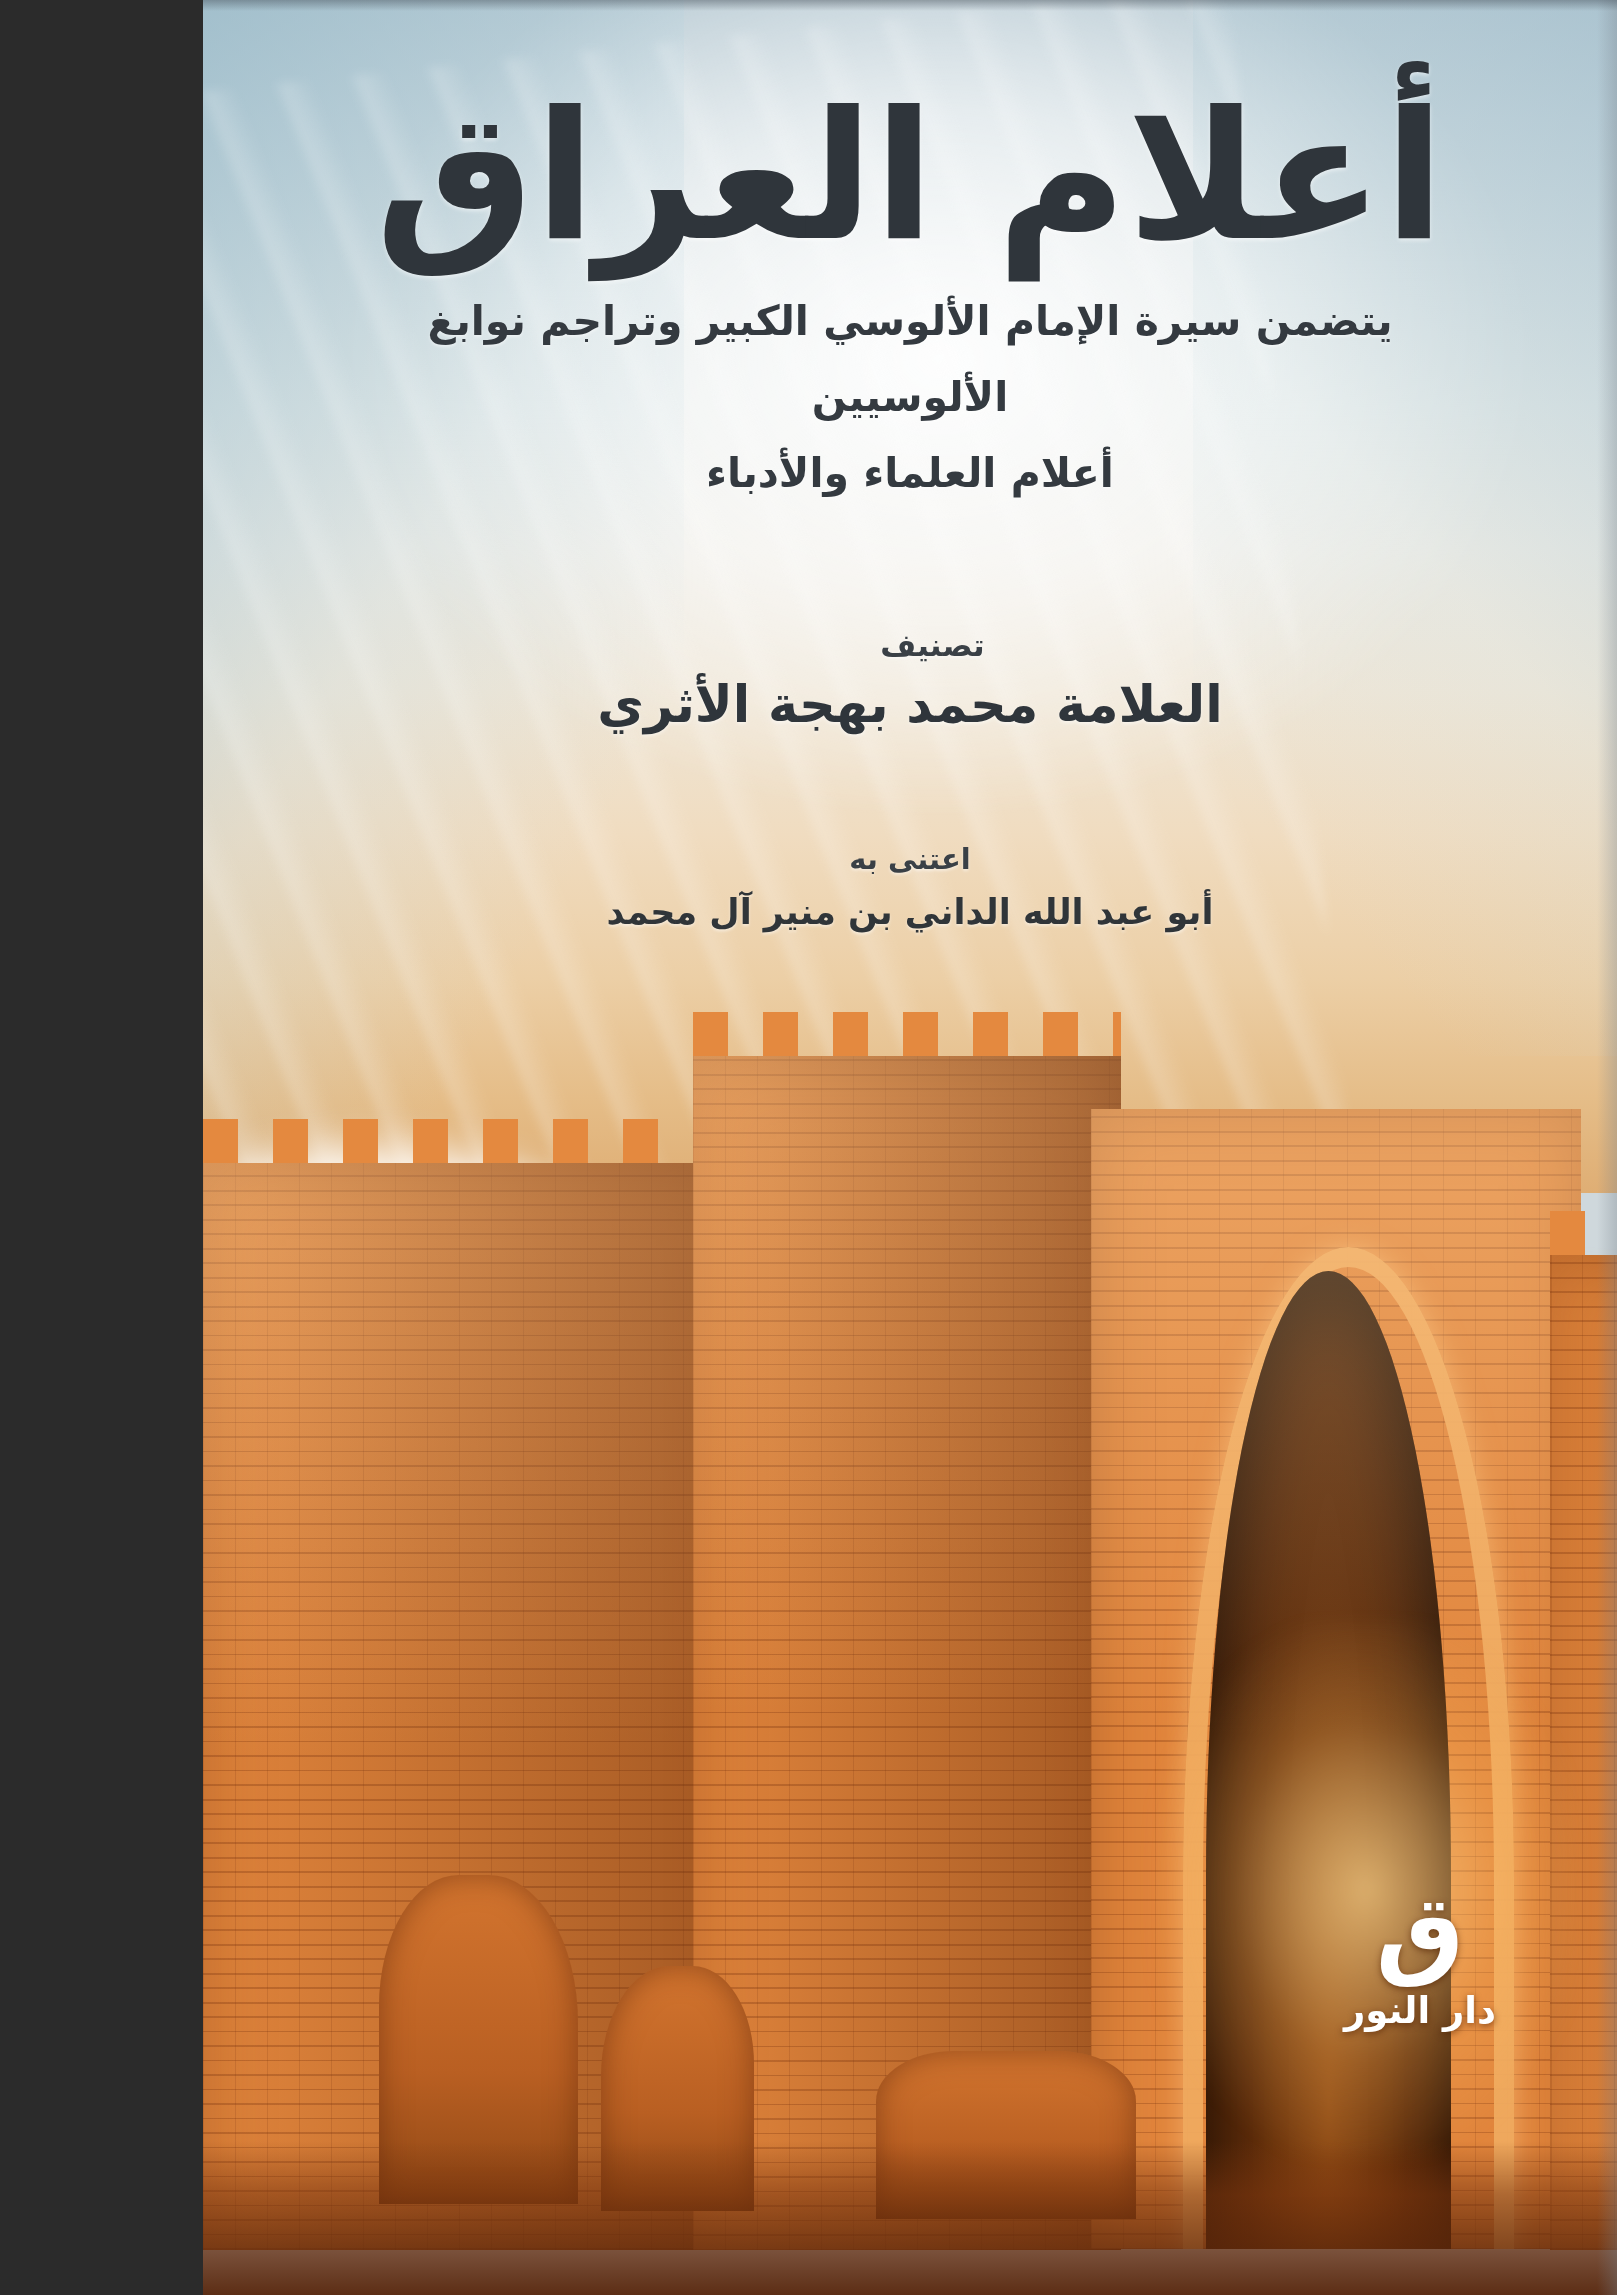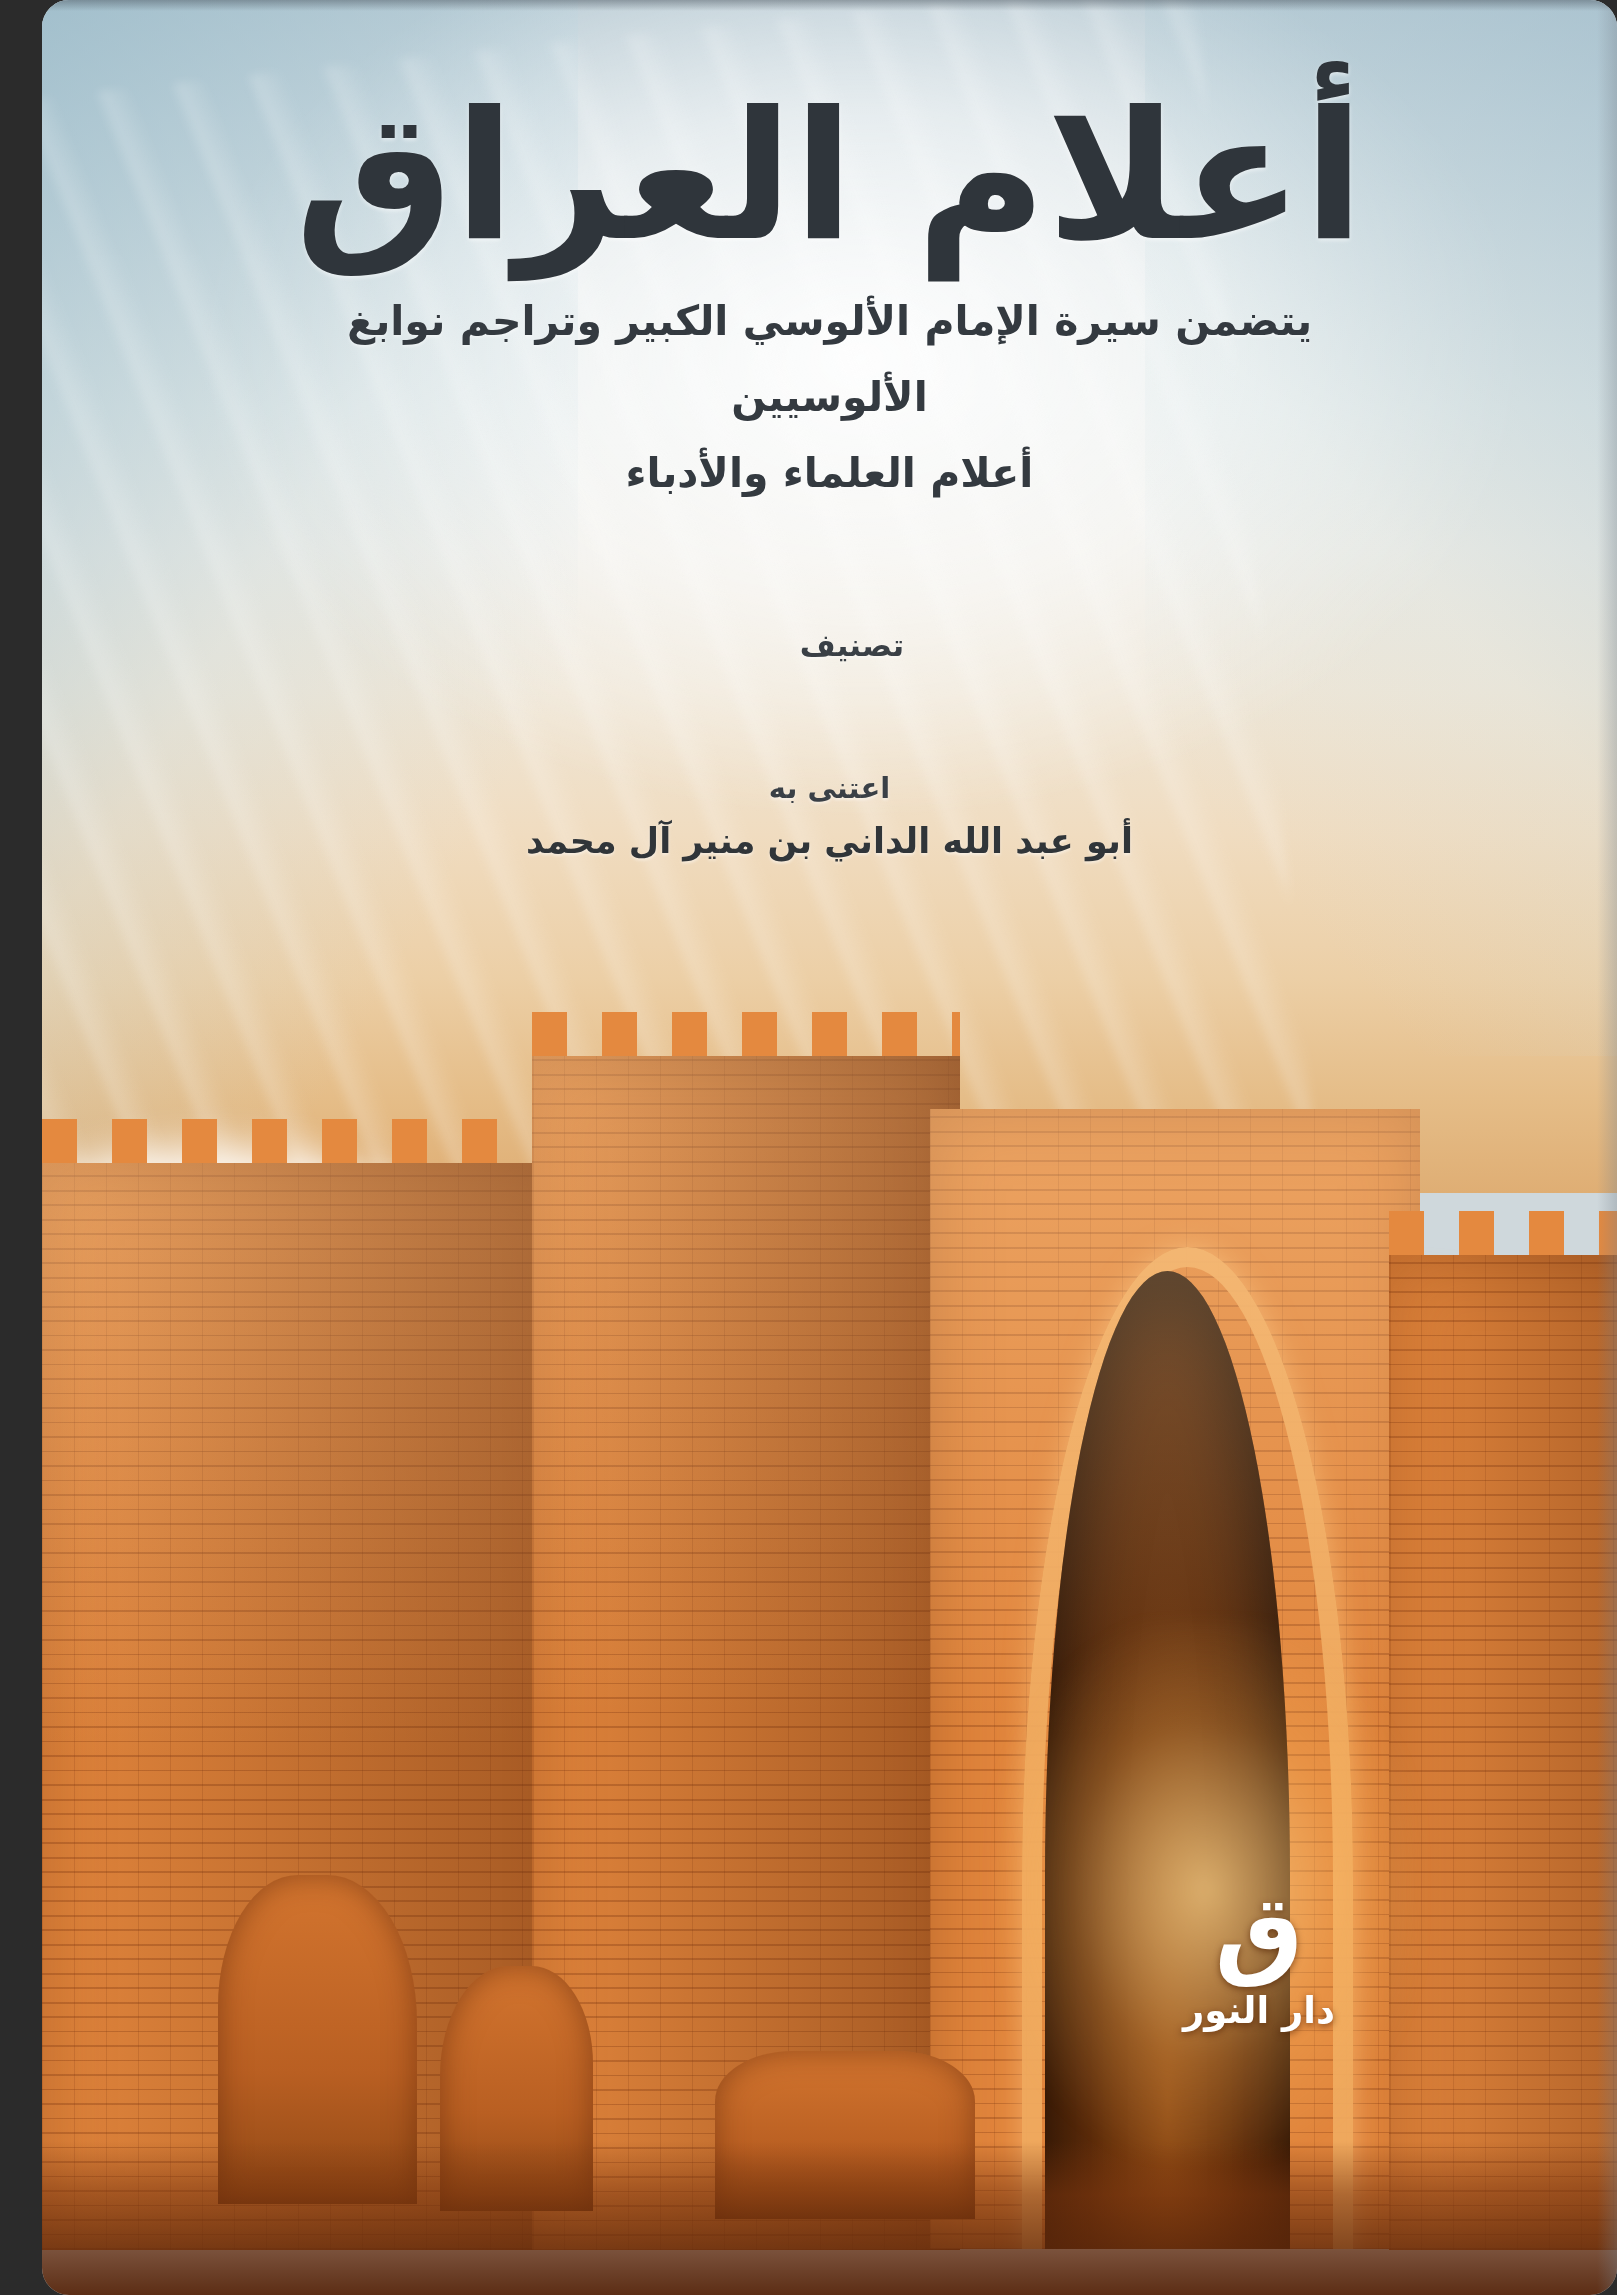--- a/index.html
+++ b/index.html
@@ -6,25 +6,24 @@
     margin: 0;
     padding: 0;
     background: #2b2b2b;
   }
   body {
     font-family: "DejaVu Sans", sans-serif;
   }
 
   .cover {
     position: relative;
-    width: 1575px;
+    width: 1414px;
     height: 2295px;
     overflow: hidden;
     background: #cfd8dc;
-    border-radius: 27px;
   }
 
   
   .sky {
     position: absolute;
     inset: 0 0 48% 0;
     background:
       radial-gradient(ellipse 60% 55% at 52% 30%, rgba(255,255,255,0.95) 0%, rgba(255,255,255,0.55) 38%, rgba(255,255,255,0.0) 70%),
       linear-gradient(180deg,
         #b9cbd4 0%,
@@ -309,20 +308,21 @@
     <h1 class="title">أعلام العراق</h1>
 
     <div class="subtitle">
       <div>يتضمن سيرة الإمام الألوسي الكبير وتراجم نوابغ الألوسيين</div>
       <div>أعلام العلماء والأدباء</div>
     </div>
 
     <div class="spacer-1"></div>
 
     <p class="kicker">تصنيف</p>
+    <p class="author">العلامة محمد بهجة الأثري</p>
 
     <div class="spacer-2"></div>
 
     <p class="editor-kicker">اعتنى به</p>
     <p class="editor">أبو عبد الله الداني بن منير آل محمد</p>
   </div>
 
   <div class="publisher-logo">
     <div class="mark">ق</div>
     <div class="pname">دار النور</div>

